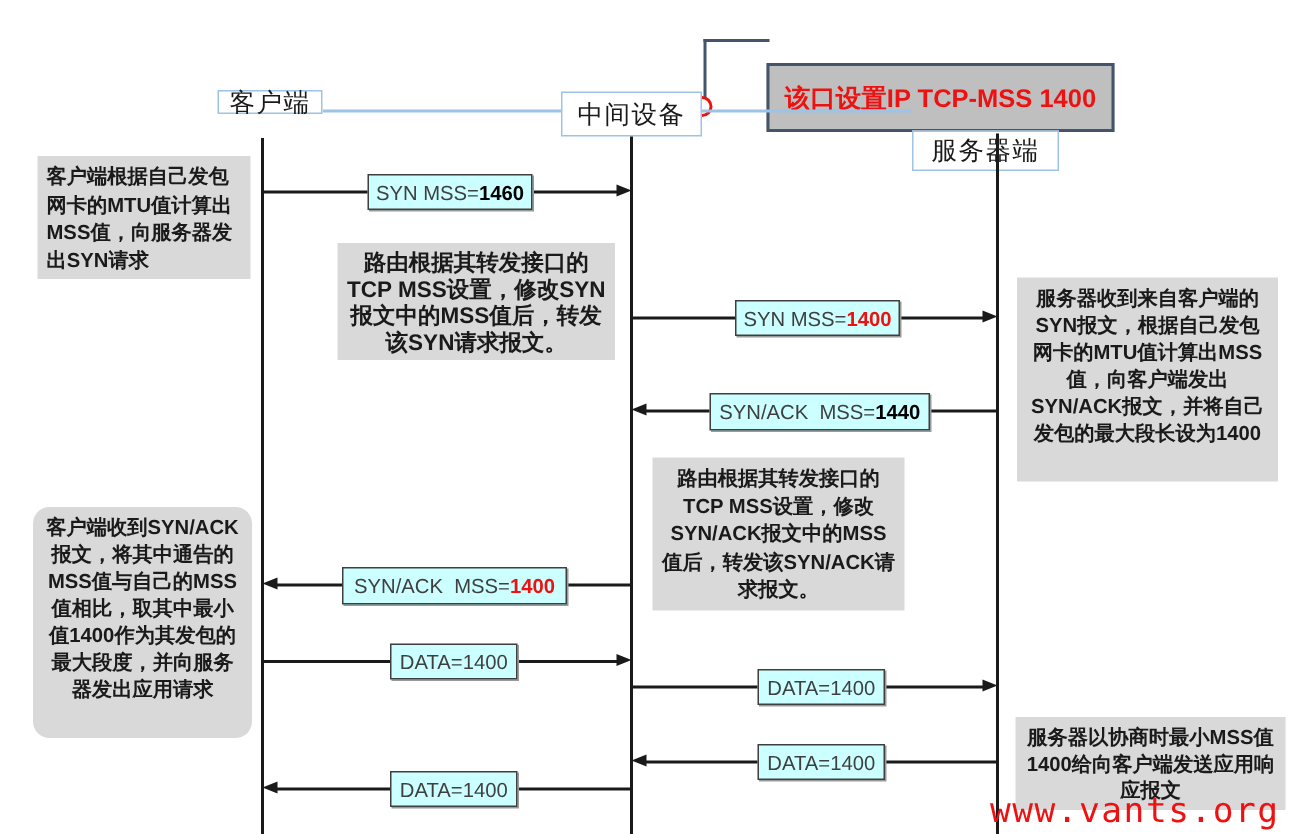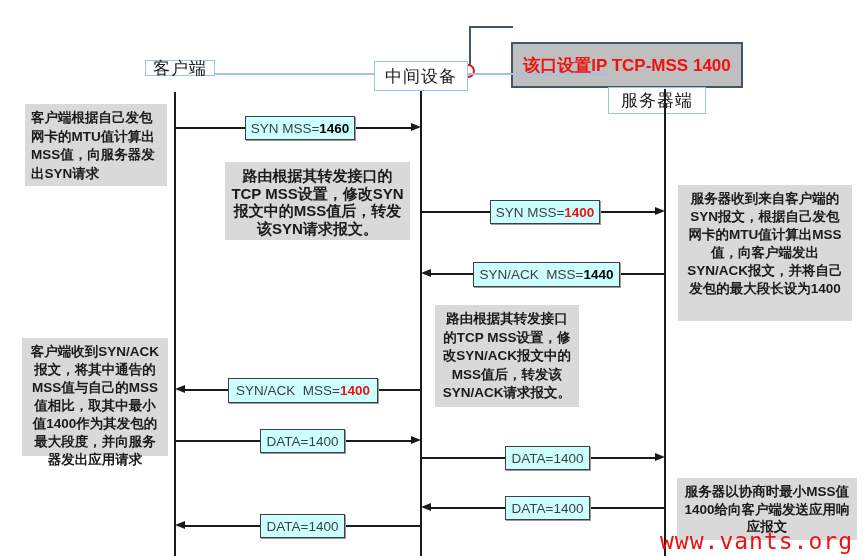--- a/index.html
+++ b/index.html
@@ -72,22 +72,22 @@
   <div class="actor" style="left:374px;top:61px;width:94px;height:30px;">中间设备</div>
   <div class="actor" style="left:608px;top:62px;width:98px;height:27px;margin-top:25px;">服务器端</div>
 
   <div class="lifeline" style="left:174px;top:92px;height:464px;"></div>
   <div class="lifeline" style="left:420px;top:91px;height:465px;"></div>
   <div class="lifeline" style="left:664px;top:89px;height:467px;"></div>
 
   <div class="note left" style="left:25px;top:104px;width:142px;height:82px;font-size:13.5px;line-height:18.5px;">客户端根据自己发包网卡的MTU值计算出MSS值，向服务器发出SYN请求</div>
   <div class="note center" style="left:225px;top:162px;width:185px;height:78px;font-size:15px;line-height:17.5px;">路由根据其转发接口的TCP MSS设置，修改SYN报文中的MSS值后，转发该SYN请求报文。</div>
   <div class="note center" style="left:678px;top:185px;width:174px;height:136px;font-size:13.5px;line-height:18px;">服务器收到来自客户端的SYN报文，根据自己发包网卡的MTU值计算出MSS值，向客户端发出SYN/ACK报文，并将自己发包的最大段长设为1400</div>
-  <div class="note center" style="left:435px;top:305px;width:144px;height:102px;font-size:13.5px;line-height:18.5px;">路由根据其转发接口的TCP MSS设置，修改SYN/ACK报文中的MSS值后，转发该SYN/ACK请求报文。</div>
-  <div class="note center" style="left:22px;top:338px;width:146px;height:118px;font-size:13.5px;line-height:18px;">客户端收到SYN/ACK报文，将其中通告的MSS值与自己的MSS值相比，取其中最小值1400作为其发包的最大段度，并向服务器发出应用请求</div>
+  <div class="note center" style="left:435px;top:305px;width:168px;height:102px;font-size:13.5px;line-height:18.5px;">路由根据其转发接口的TCP MSS设置，修改SYN/ACK报文中的MSS值后，转发该SYN/ACK请求报文。</div>
+  <div class="note center" style="left:22px;top:338px;width:146px;height:154px;font-size:13.5px;line-height:18px;border-radius:11px;">客户端收到SYN/ACK报文，将其中通告的MSS值与自己的MSS值相比，取其中最小值1400作为其发包的最大段度，并向服务器发出应用请求</div>
   <div class="note center" style="left:677px;top:478px;width:180px;height:62px;font-size:13.5px;line-height:17.5px;">服务器以协商时最小MSS值1400给向客户端发送应用响应报文</div>
 
   <div class="msg-line" style="left:175px;top:127px;width:237px;"></div>
   <div class="head head-right" style="left:411px;top:123px;"></div>
   <div class="msg-label" style="left:245px;top:116px;width:110px;height:24px;"><span>SYN MSS=</span><span class="v-bold">1460</span></div>
 
   <div class="msg-line" style="left:421px;top:211px;width:235px;"></div>
   <div class="head head-right" style="left:655px;top:207px;"></div>
   <div class="msg-label" style="left:490px;top:200px;width:110px;height:24px;"><span>SYN MSS=</span><span class="v-red">1400</span></div>
 

